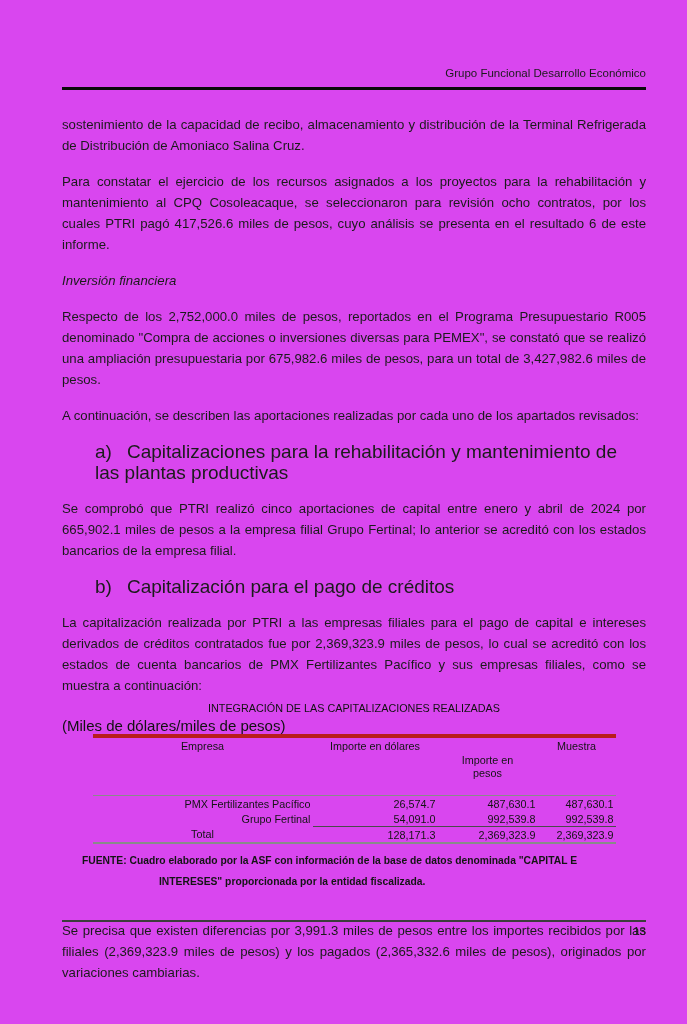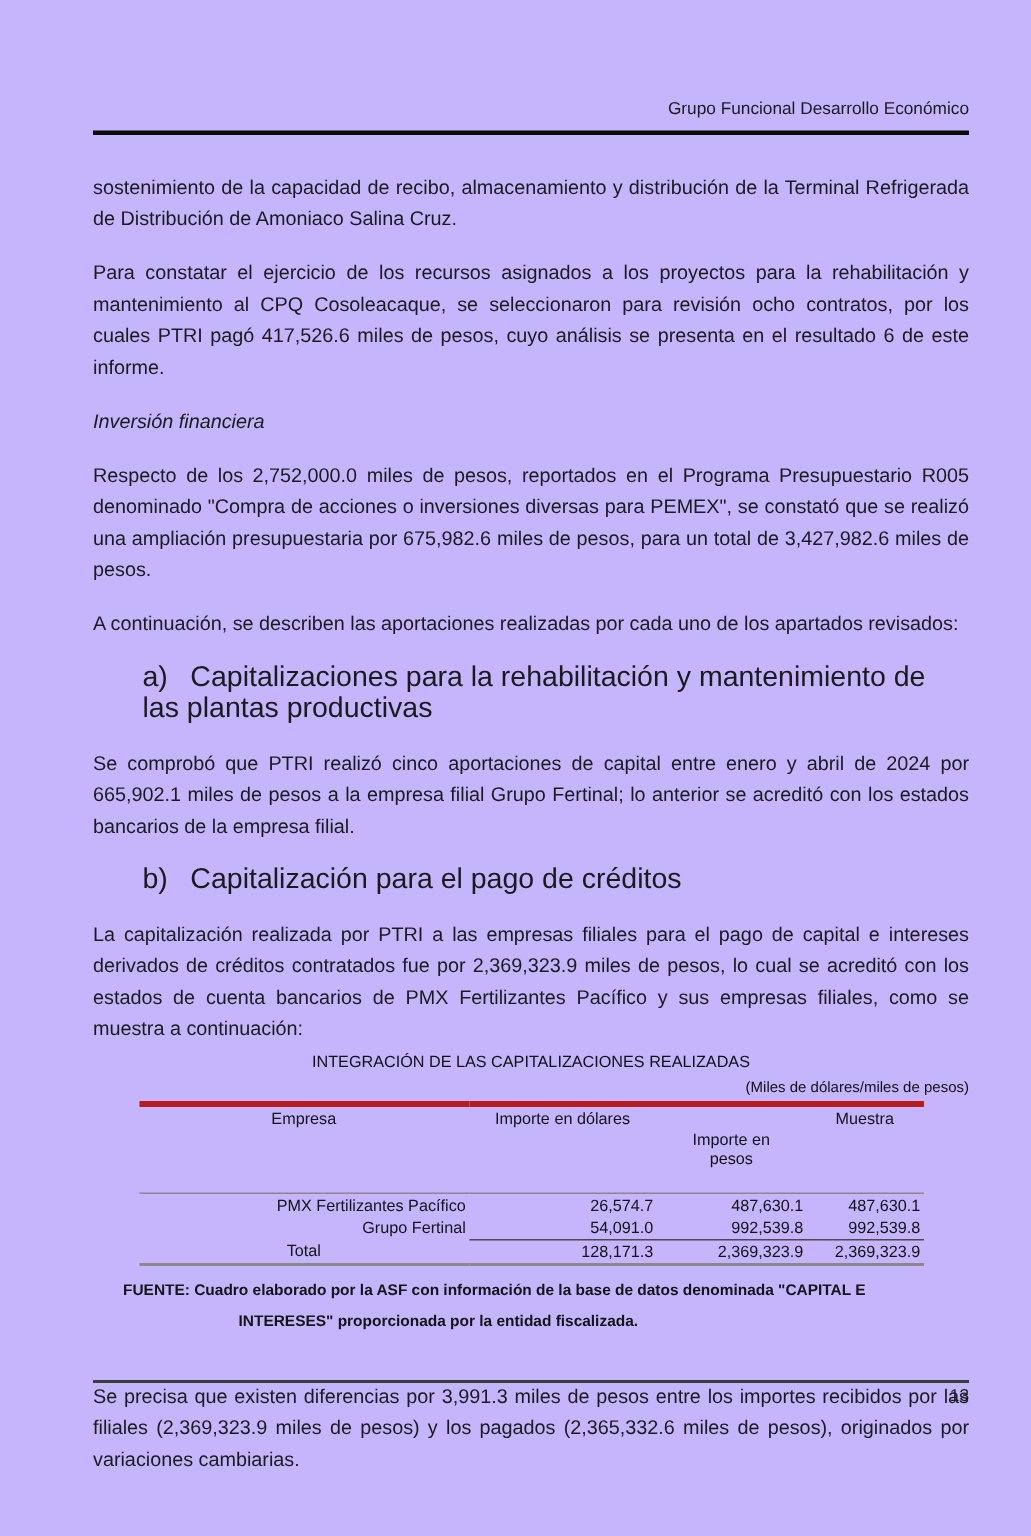--- a/index.html
+++ b/index.html
@@ -1,19 +1,19 @@
 <!DOCTYPE html>
 <html lang="es"><head>
 <meta charset="utf-8">
 <style>
   html,body { margin:0; padding:0; background:#ffffff; }
   .page {
     position:relative;
     width:687px; height:1024px;
-    background:#c4b5fd;
+    background:#d946ef;
     font-family:"Liberation Sans", sans-serif;
     color:#1b1b1b;
     padding:0 41px 0 62px;
     box-sizing:border-box;
     overflow:hidden;
   }
   .doc-header {
     padding-top:67px;
     text-align:right;
     font-size:11.5px;
@@ -37,22 +37,22 @@
     margin:15px 0 0 33px;
   }
   p.list-item .marker { display:inline-block; margin-right:15px; }
   .table-block { margin-top:4px; }
   .tbl-title {
     text-align:center;
     font-size:10.8px; line-height:17px;
     color:#111;
   }
   .tbl-subtitle {
-    text-align:right;
-    font-size:10px; line-height:17px;
+    text-align:left;
+    font-size:15px; line-height:17px;
     color:#111;
   }
   table.fin {
     width:523px;
     margin:0 auto;
     border-collapse:collapse;
     font-size:10.8px;
     color:#141414;
   }
   table.fin th {

